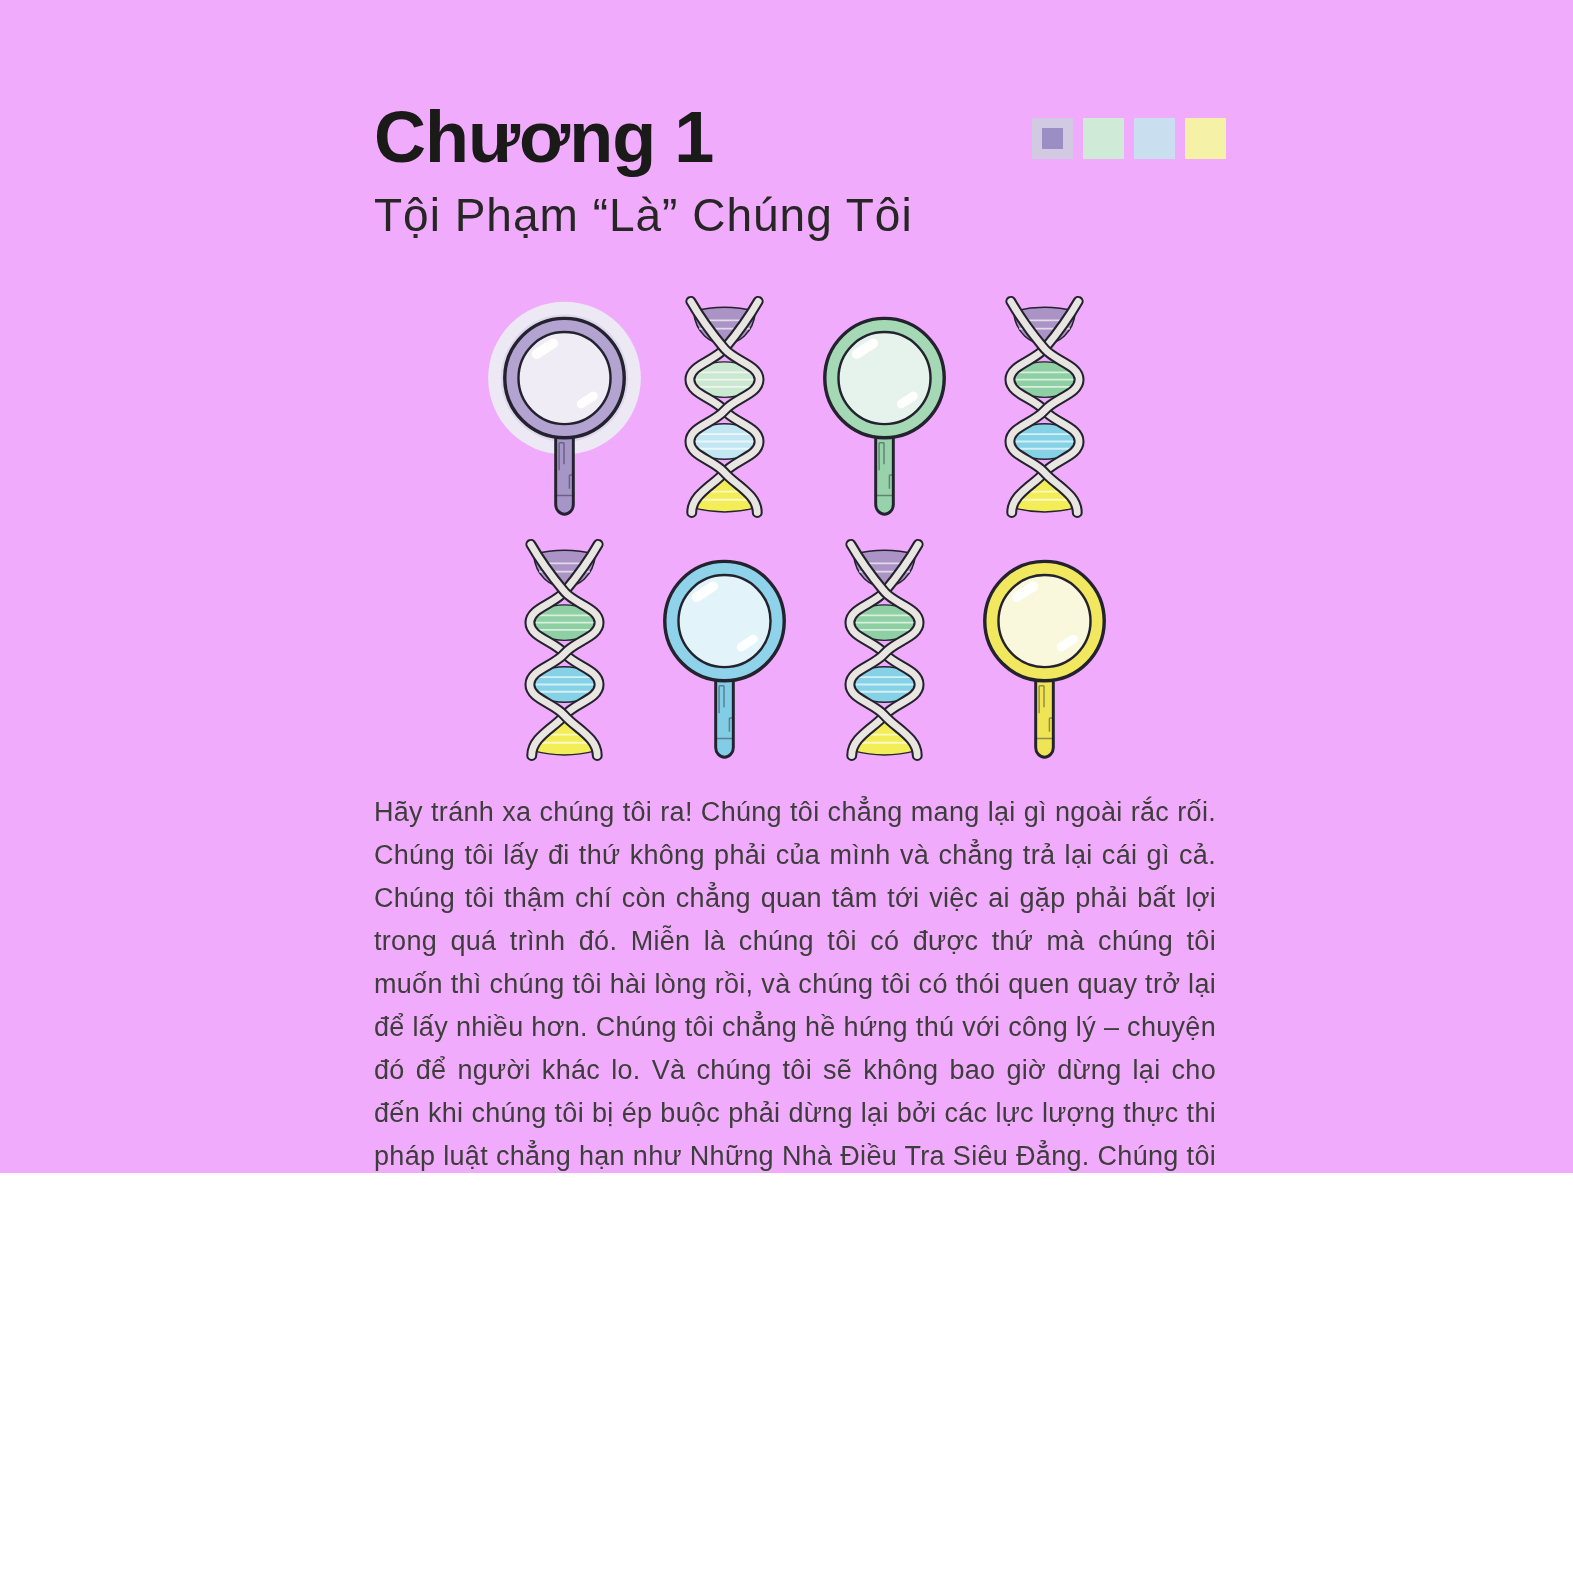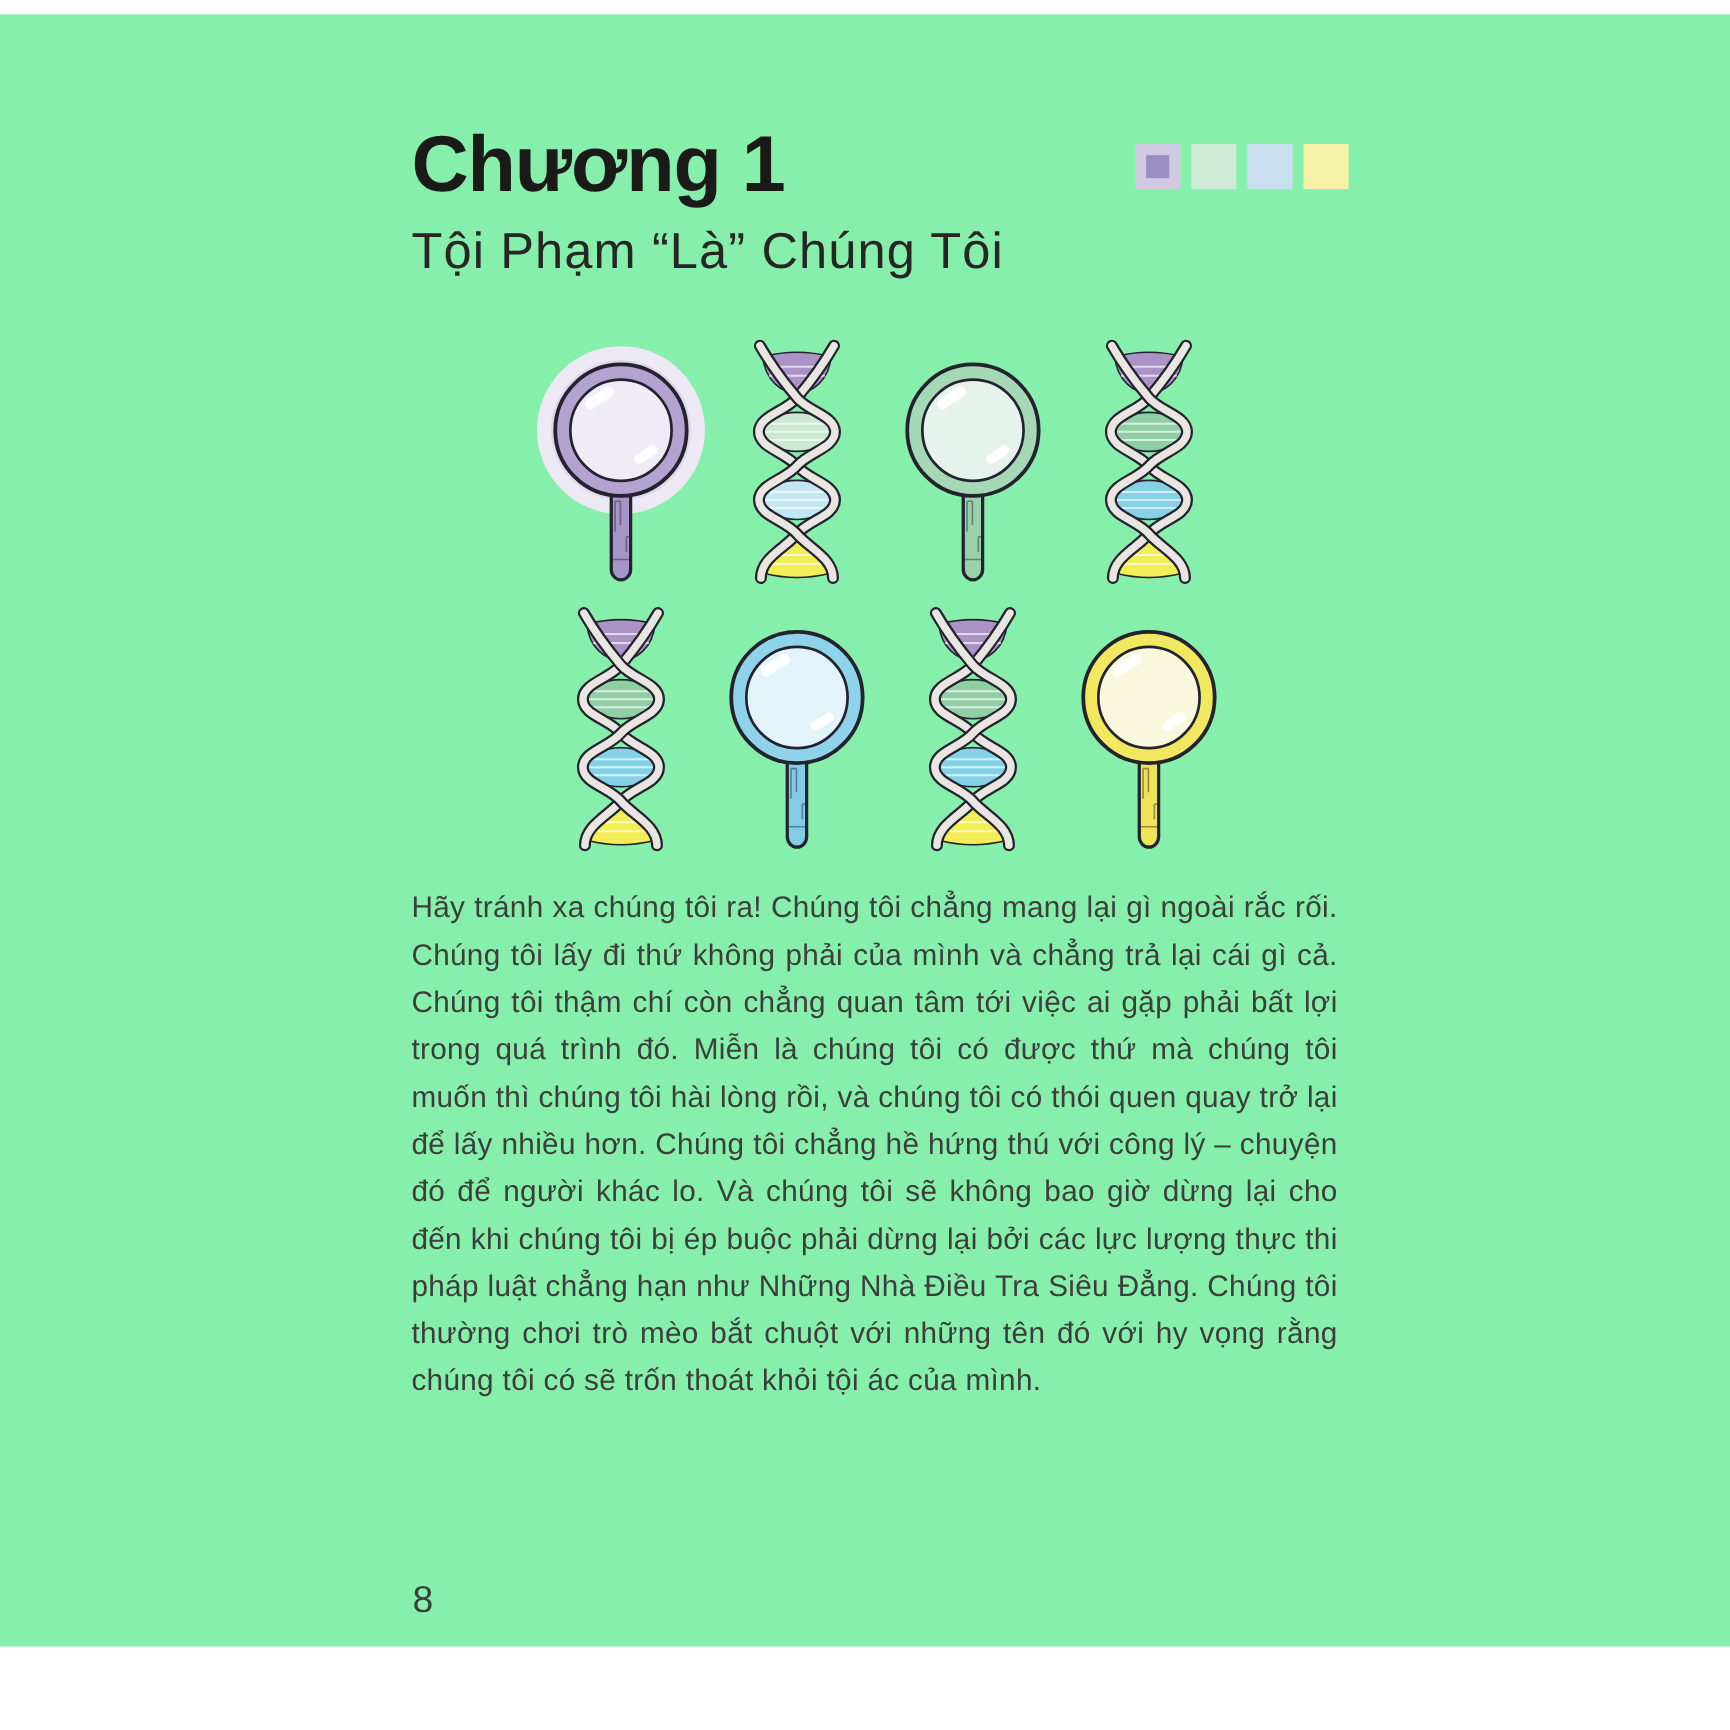--- a/index.html
+++ b/index.html
@@ -1,18 +1,18 @@
 <!DOCTYPE html>
 <html style="--heading: #1a1a18; --text: #3d3d3b; --ink: #23222e; --strand: #e9e6e1; --swatch_purple_outer: #d2cae2; --swatch_purple_inner: #9a8ec5; --swatch_green: #cfead6; --swatch_blue: #c9dff0; --swatch_yellow: #f5f1a6; --purple_rim: #b3a3d1; --purple_handle: #a696c8; --purple_lens: #efecf5; --glow_outer: #ece8f4; --glow_inner: #ded7ec; --green_rim: #a5d8b4; --green_handle: #98d2aa; --green_lens: #e6f3ec; --blue_rim: #8ed3ea; --blue_handle: #82cce6; --blue_lens: #e2f3fa; --yellow_rim: #f2e860; --yellow_handle: #efe356; --yellow_lens: #faf8dc; --seg_purple: #ab93c6; --seg_green: #8fcfa4; --seg_blue: #85d2e6; --seg_green_pale: #cbe8d0; --seg_blue_pale: #c2e7f3; --seg_yellow: #f3ed58;"><head>
 <meta charset="utf-8">
 <style>
   html,body { margin:0; padding:0; background:#ffffff; }
   .page {
-    position:relative; width:1573px; height:1484px; background:#86efac;
-    font-family:"Liberation Sans","DejaVu Sans",sans-serif; overflow:hidden;margin-top:13px;
+    position:relative; width:1573px; height:1173px; background:#f0abfc;
+    font-family:"Liberation Sans","DejaVu Sans",sans-serif; overflow:hidden;
   }
   .chapter-heading {
     position:absolute; left:374px; top:96px; margin:0;
     font-size:72px; font-weight:700; letter-spacing:-1px;
     color:var(--heading,#1a1a18);
   }
   .chapter-title {
     position:absolute; left:374px; top:188px; margin:0;
     font-size:46px; font-weight:400; letter-spacing:1px;
     color:#262624;

